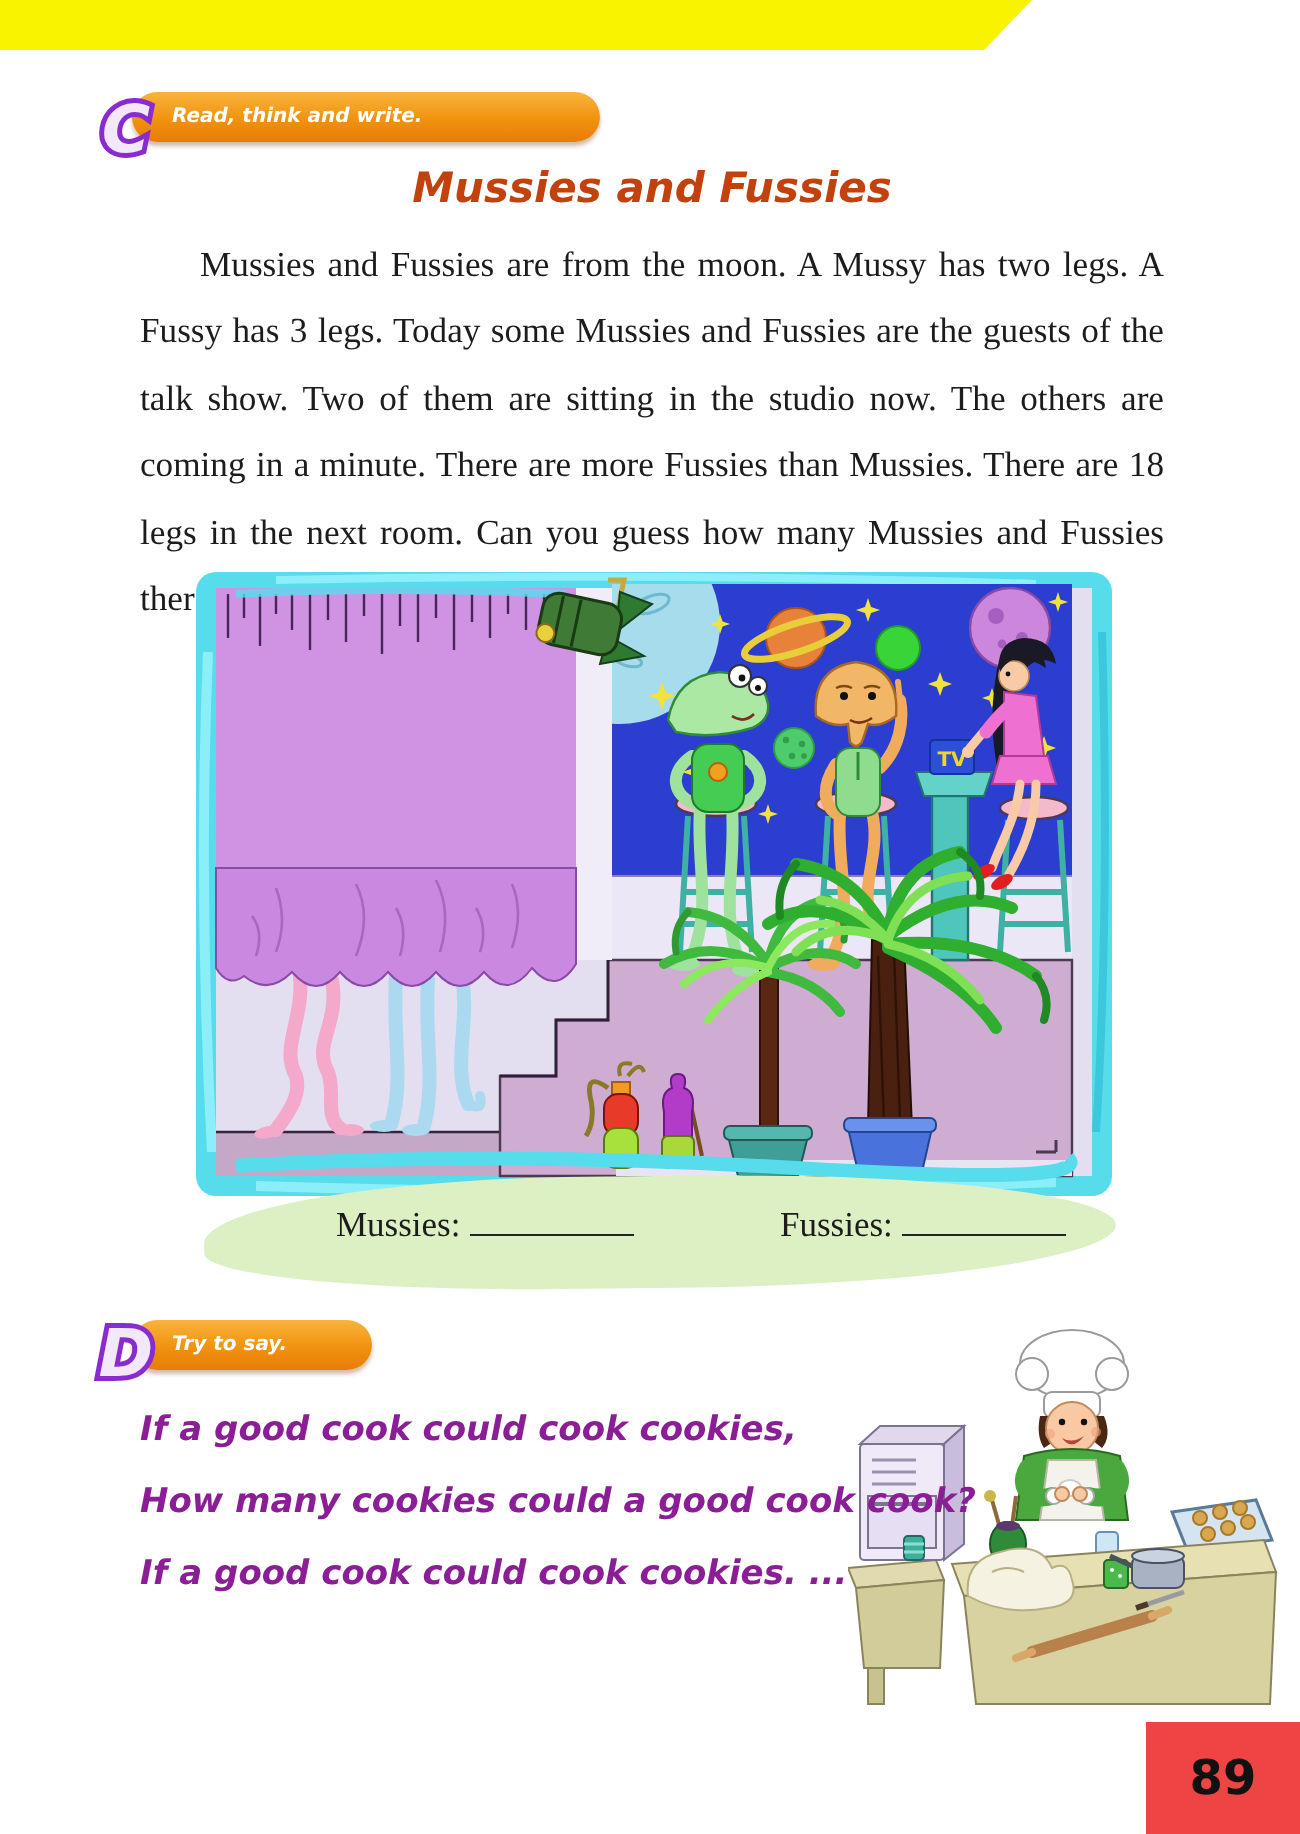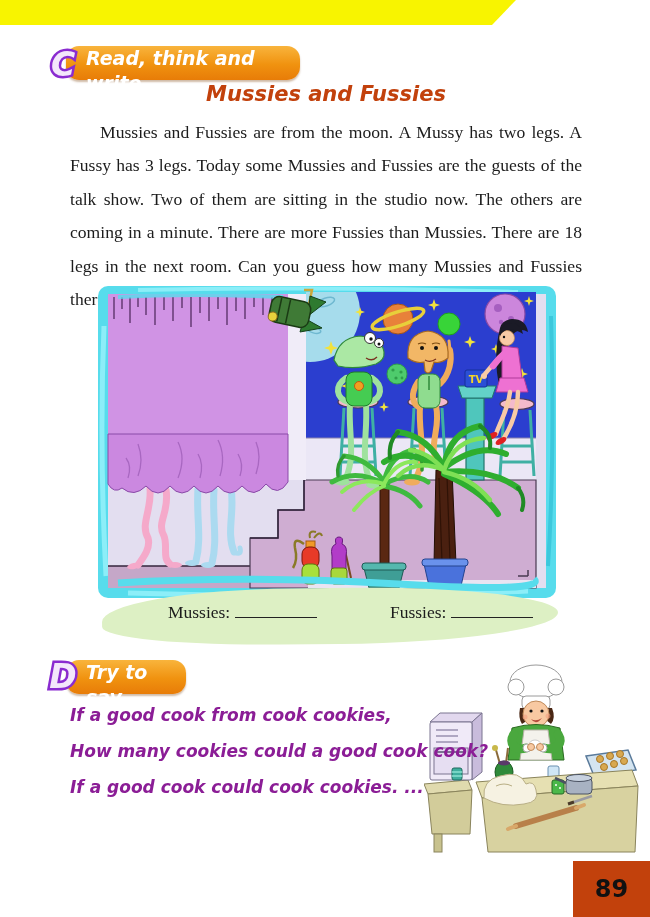--- a/index.html
+++ b/index.html
@@ -5,24 +5,24 @@
   * { margin:0; padding:0; box-sizing:border-box; }
   body { background:#fff; font-family:"Liberation Sans", sans-serif; }
   .page { position:relative; width:650px; height:917px; background:#ffffff; overflow:hidden; }
 
   
   .band { position:absolute; top:0; left:0; width:520px; height:25px; background:#f8f400;
           clip-path:polygon(0 0, 516px 0, 492px 100%, 0 100%); }
 
   
   .sec-letter { position:absolute; width:38px; height:44px; z-index:3; }
-  .sec-pill { position:absolute; height:34px; border-radius:13px;
+  .sec-pill { position:absolute; height:25px; border-radius:13px;
               background:linear-gradient(180deg,#f9b43c 0%,#f0920f 55%,#e87c08 100%);
               box-shadow:0 2px 2px rgba(120,60,0,.35);
-              color:#fff; font-style:italic; font-weight:bold; font-size:19px;
+              color:#fff; font-style:italic; font-weight:bold; font-size:10px;
               font-family:"DejaVu Sans", sans-serif; line-height:25px; padding:0 16px 0 20px; z-index:2; }
 
   .title { position:absolute; left:70px; top:82px; width:512px; text-align:center;
            color:#c2410c; font-family:"DejaVu Sans", sans-serif;
            font-weight:bold; font-style:italic; font-size:21px; }
 
   .para { position:absolute; left:70px; top:116px; width:512px;
           font-family:"Liberation Serif", serif; font-size:17.6px; line-height:33.4px;
           text-align:justify; text-indent:30px; color:#1c1c1c; }
 
@@ -37,21 +37,21 @@
   .blank { display:inline-block; width:82px; height:17px; border-bottom:1.6px solid #222;
            vertical-align:baseline; }
 
   .poem { position:absolute; left:70px; top:705px; z-index:2; }
   .poem-line { font-family:"DejaVu Sans", sans-serif; font-weight:bold; font-style:italic;
                font-size:17px; color:#8b1d96; margin-bottom:16px; white-space:nowrap; }
 
   .cook { position:absolute; left:424px; top:656px; width:216px; height:202px; z-index:1; }
 
   .pagenum { position:absolute; left:573px; top:861px; width:77px; height:56px;
-             background:#c2410c; display:flex; align-items:center; justify-content:center;
+             background:#ef4444; display:flex; align-items:center; justify-content:center;
              font-family:"DejaVu Sans", sans-serif; font-weight:bold; font-size:24px; color:#111; }
 </style>
 </head>
 <body>
 
 <div class="page">
 
   <div class="band"></div>
 
   <svg class="sec-letter" style="left:44px; top:41px;" viewBox="0 0 38 44">
@@ -370,21 +370,21 @@
   </div>
 
   <svg class="sec-letter" style="left:44px; top:653px;" viewBox="0 0 38 44">
     <text x="19" y="35" text-anchor="middle" font-family="DejaVu Sans, sans-serif" font-size="33" font-weight="bold" font-style="italic" stroke="#8a2bd0" stroke-width="5" fill="#f3e7fb" paint-order="stroke">D</text>
   </svg>
   <div class="sec-pill" style="left:66px; top:660px; width:120px;">
     <span>Try to say.</span>
   </div>
 
   <div class="poem">
-    <div class="poem-line">If a good cook from cook cookies,</div>
+    <div class="poem-line">If a good cook could cook cookies,</div>
     <div class="poem-line">How many cookies could a good cook cook?</div>
     <div class="poem-line">If a good cook could cook cookies. ...</div>
   </div>
 
   <svg class="cook" viewBox="0 0 216 202">
 
     <g>
       <polygon points="0,128 44,124 48,134 4,138" fill="#e0daae" stroke="#8a845c"></polygon>
       <polygon points="4,138 48,134 46,178 8,178" fill="#d2cc9a" stroke="#8a845c"></polygon>
       <rect x="10" y="178" width="8" height="18" fill="#c8c28e" stroke="#8a845c"></rect>

